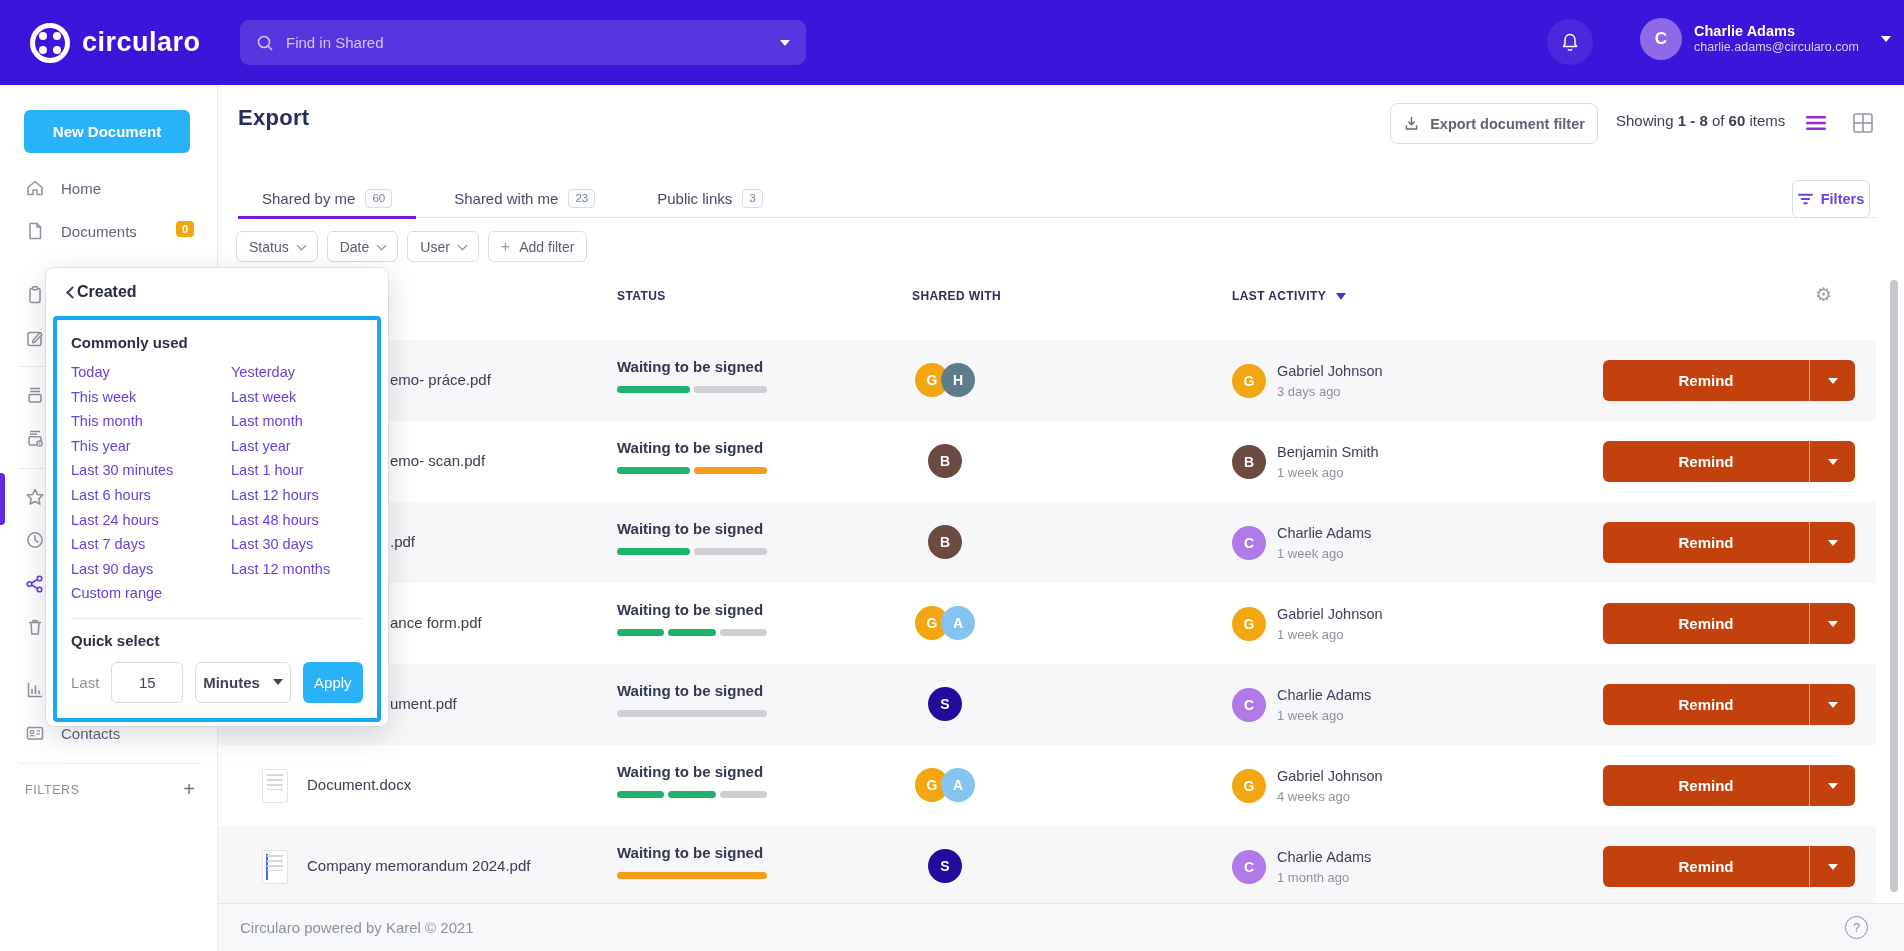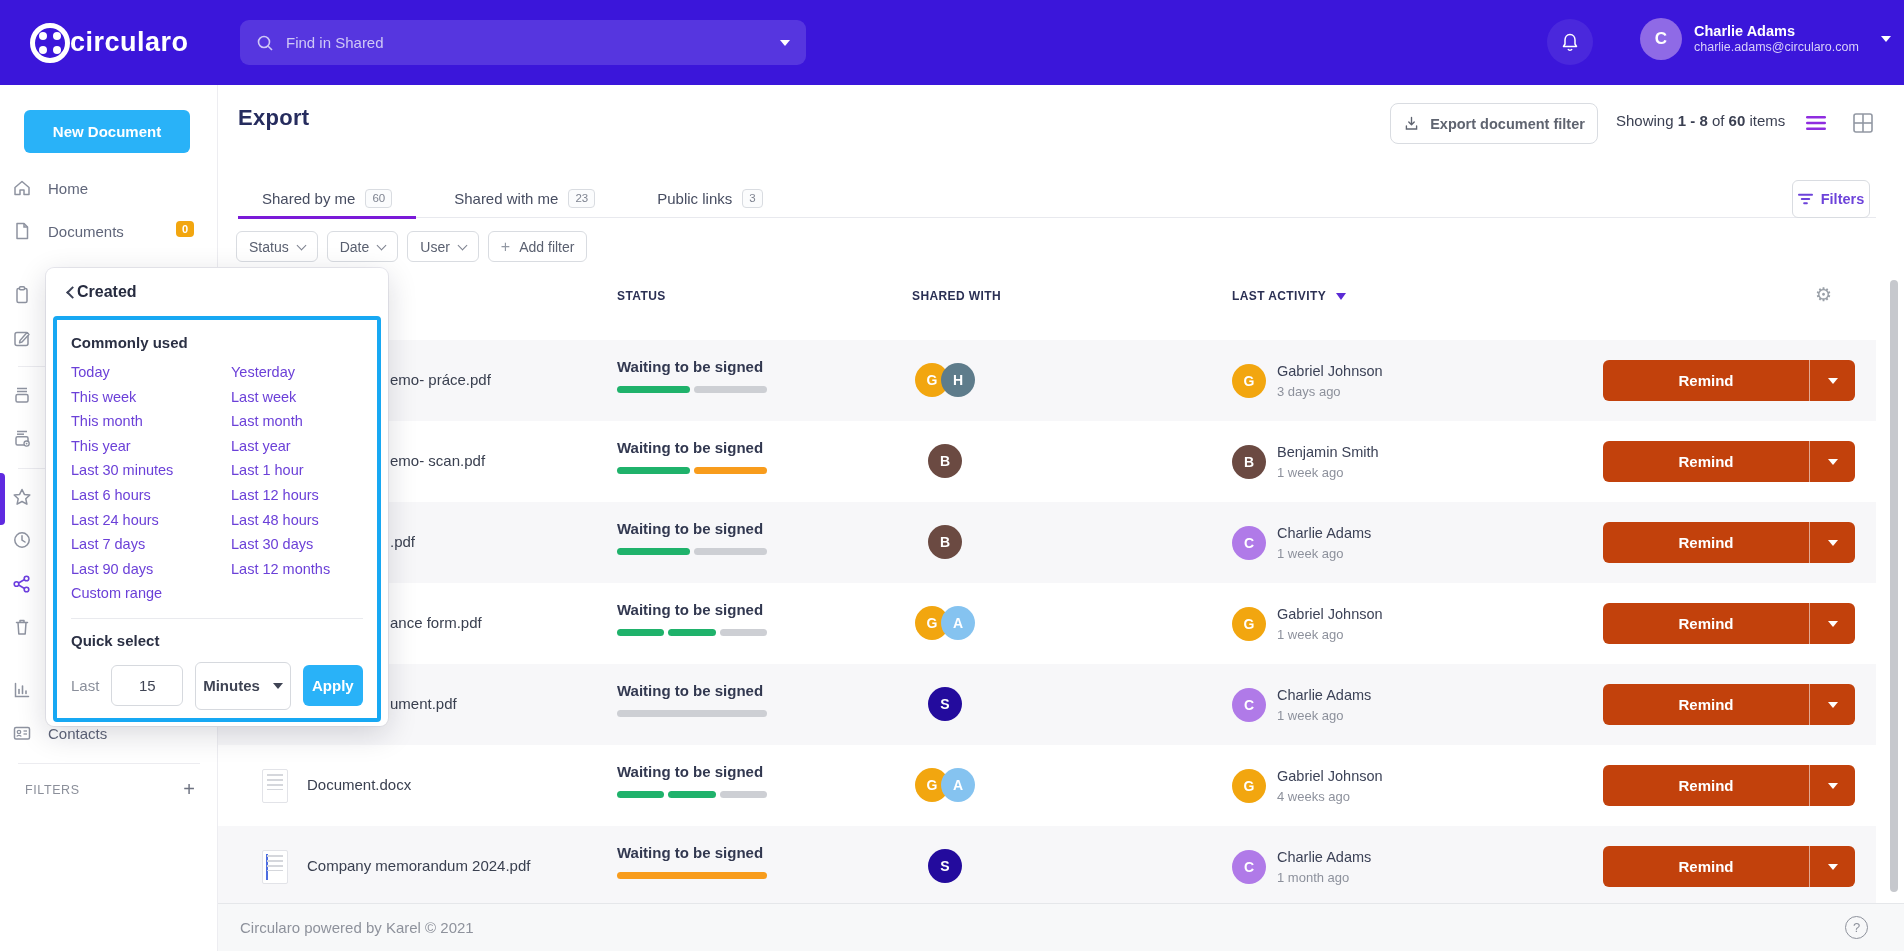--- a/index.html
+++ b/index.html
@@ -1,21 +1,21 @@
 <!DOCTYPE html>
 <html><head>
 <meta charset="utf-8">
 <style>
   * { margin:0; padding:0; box-sizing:border-box; }
   html,body { width:1904px; height:951px; overflow:hidden; background:#fff;
     font-family:"Liberation Sans", sans-serif; color:#3a4050; }
 
   
   .topbar { position:absolute; left:0; top:0; width:1904px; height:85px; background:#3b16da; z-index:60; }
-  .brand { position:absolute; left:30px; top:0; height:85px; display:flex; align-items:center; }
+  .brand { position:absolute; left:30px; top:0; height:85px; display:flex; align-items:center; gap:12px; }
   .brand-mark { width:40px; height:40px; border:5px solid #fff; border-radius:50%; position:relative; }
   .brand-mark i { position:absolute; width:8px; height:8px; background:#fff; border-radius:50%; }
   .brand-mark i:nth-child(1){ left:4px; top:4px; } .brand-mark i:nth-child(2){ right:4px; top:4px; }
   .brand-mark i:nth-child(3){ left:4px; bottom:4px; } .brand-mark i:nth-child(4){ right:4px; bottom:4px; }
   .brand-name { color:#fff; font-size:27px; font-weight:bold; letter-spacing:.5px; }
   .searchbox { position:absolute; left:240px; top:20px; width:566px; height:45px; background:rgba(255,255,255,.14);
     border-radius:9px; display:flex; align-items:center; padding:0 16px; gap:12px; }
   .searchbox input { flex:1; background:transparent; border:none; outline:none; color:#fff; font-size:15px;
     font-family:"Liberation Sans", sans-serif; }
   .searchbox input::placeholder { color:#cfc8f6; }
@@ -27,21 +27,21 @@
     font-size:17px; display:flex; align-items:center; justify-content:center; }
   .user-meta { line-height:1.25; }
   .user-name { color:#fff; font-size:14.5px; font-weight:bold; }
   .user-email { color:#d8d0f9; font-size:12.5px; }
   .user-caret { margin-left:10px; }
 
   
   .sidebar { position:absolute; left:0; top:85px; width:218px; bottom:0; background:#fff; border-right:1px solid #ededf1; z-index:10; }
   .btn-new { position:absolute; left:24px; top:25px; width:166px; height:43px; background:#29b2f8; color:#fff;
     border:none; border-radius:6px; font-size:15px; font-weight:bold; font-family:"Liberation Sans",sans-serif; cursor:pointer; }
-  .nav-item { position:absolute; left:0; width:218px; height:40px; display:flex; align-items:center; gap:16px; padding-left:12px;
+  .nav-item { position:absolute; left:0; width:218px; height:40px; display:flex; align-items:center; gap:16px; padding-left:25px;
     color:#60667a; font-size:15px; cursor:pointer; }
   .nav-item svg { flex:none; }
   .nav-badge { position:absolute; right:24px; top:10px; background:#f2a60f; color:#fff; font-size:11px; font-weight:bold;
     border-radius:4px; padding:2px 6px; }
   .side-div { position:absolute; left:18px; width:182px; height:1px; background:#ececf0; }
   .active-bar { position:absolute; left:0; top:473px; width:5px; height:52px; background:#5f2ae0; border-radius:0 4px 4px 0; z-index:70; }
   .filters-row { position:absolute; left:25px; top:693px; width:170px; display:flex; justify-content:space-between; align-items:center; }
   .filters-label { color:#8b8f9a; font-size:12.5px; letter-spacing:.6px; }
   .filters-plus { color:#6d7280; font-size:20px; font-weight:normal; cursor:pointer; }
 
@@ -121,24 +121,24 @@
   .bluebox { position:absolute; left:7px; right:7px; top:48px; height:406px; border:4px solid #17a8f3; border-radius:4px;
     padding:14px 14px 0 14px; background:#fff; }
   .sec-title { font-size:15px; font-weight:bold; color:#2b3044; margin-bottom:9px; }
   .opt-grid { display:grid; grid-template-columns:160px 1fr; line-height:24.6px; }
   .opt { color:#6b40d8; font-size:14.5px; cursor:pointer; white-space:nowrap; }
   .dpanel-div { height:1px; background:#e9eaee; margin:12px 0 13px 0; }
   .quickrow { display:flex; align-items:center; gap:12px; margin-top:13px; }
   .quick-last { color:#8a8f9b; font-size:15px; }
   .quick-input { width:72px; height:41px; border:1px solid #d6d9de; border-radius:6px; text-align:center; font-size:15px;
     color:#3f4454; outline:none; font-family:"Liberation Sans",sans-serif; }
-  .quick-select { width:104px; height:48px; border:1px solid #d6d9de; border-radius:6px; display:flex; align-items:center;
+  .quick-select { width:104px; height:41px; border:1px solid #d6d9de; border-radius:6px; display:flex; align-items:center;
     justify-content:center; gap:13px; font-size:15px; font-weight:bold; color:#3f4454; cursor:pointer; background:#fff; }
   .quick-select .tri { border-top-color:#3f4454; }
-  .btn-apply { width:66px; height:41px; background:#29b2f8; border:none; border-radius:6px; color:#fff; font-weight:bold;
+  .btn-apply { width:66px; height:41px; background:#29b2f8; border:none; border-radius:6px; color:#fff; font-weight:normal;
     font-size:15px; cursor:pointer; font-family:"Liberation Sans",sans-serif; }
 
   svg { display:block; }
 </style>
 </head>
 <body>
 
 <div class="topbar">
   <div class="brand">
     <div class="brand-mark">

